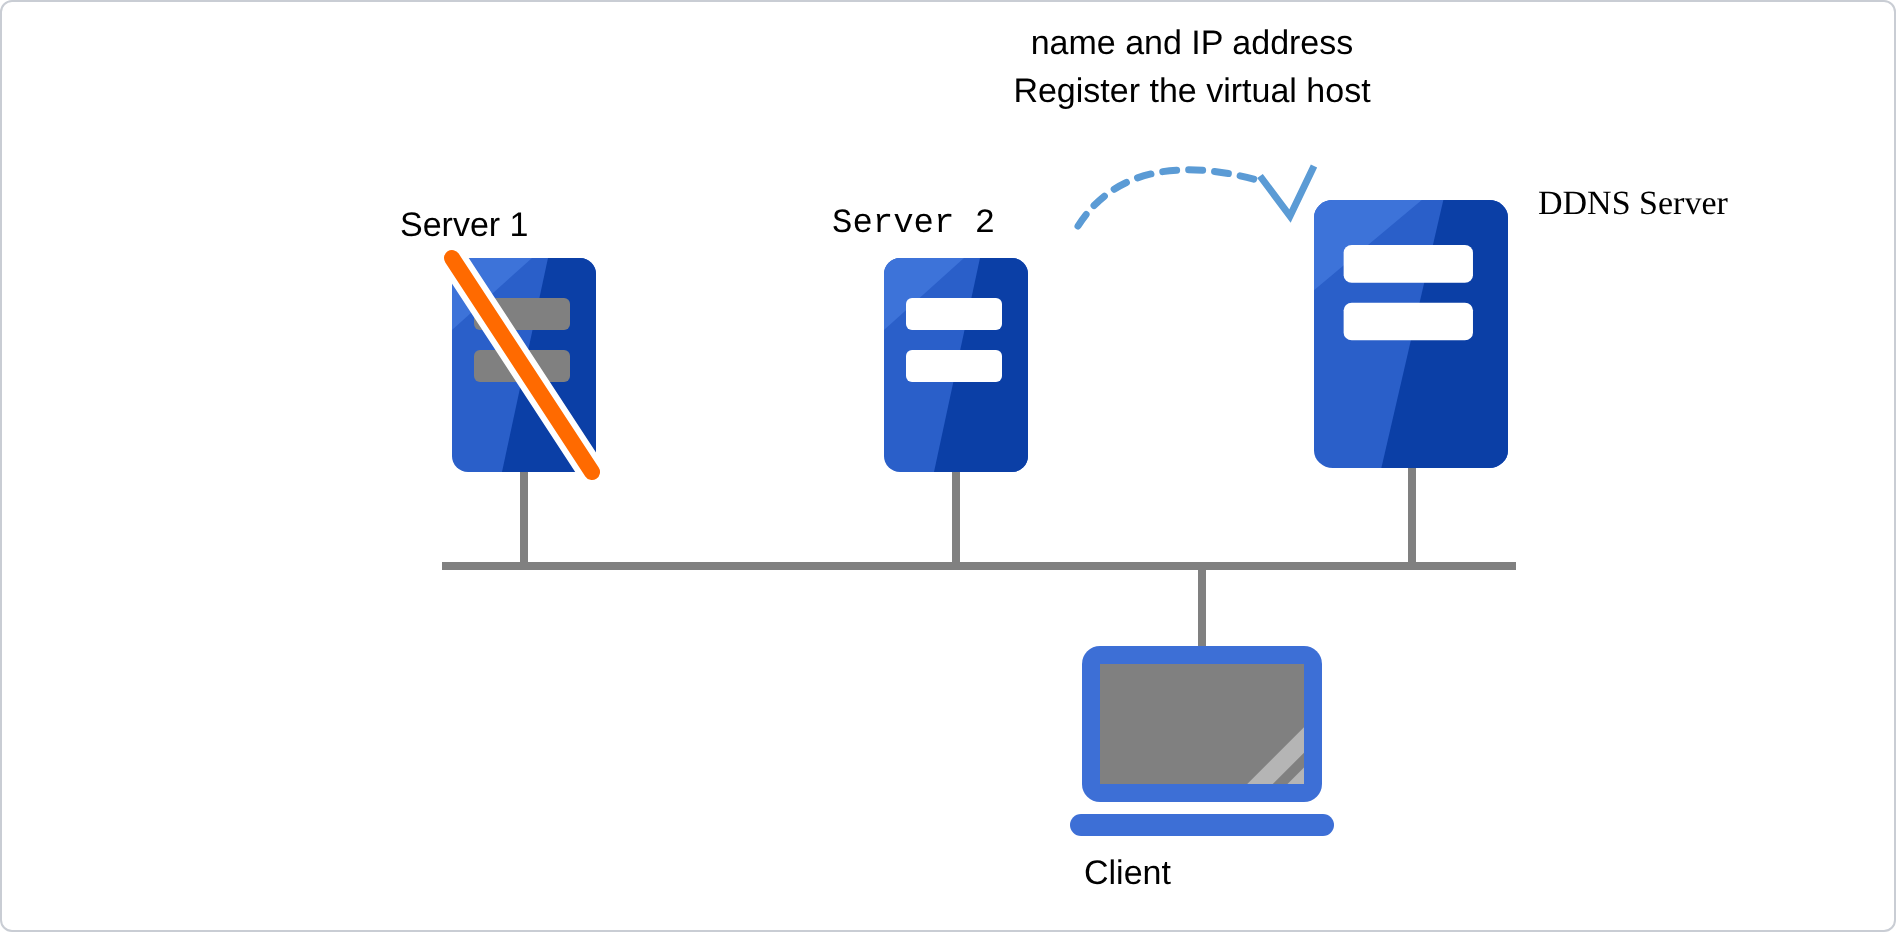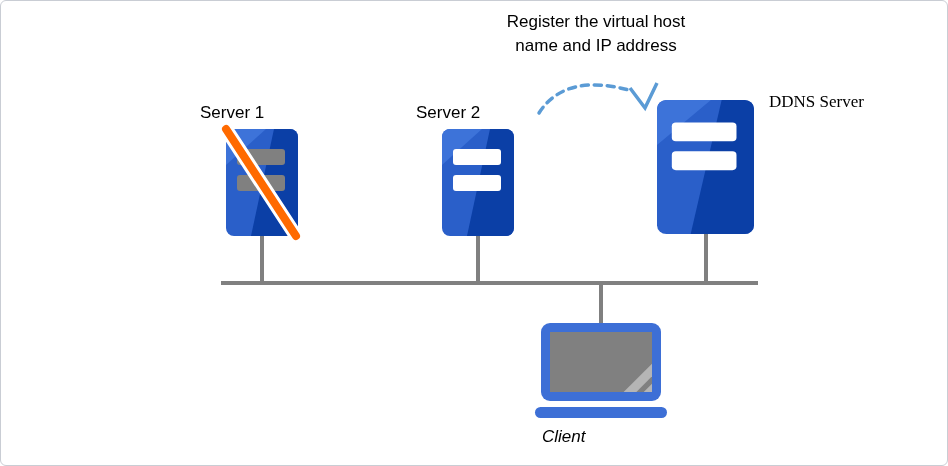--- a/index.html
+++ b/index.html
@@ -27,28 +27,28 @@
   .f-laptop{fill:var(--laptop-blue,#3d6fd6);}
   .f-screen{fill:var(--screen-gray,#808080);}
   .glare{stroke:var(--screen-glare,#b5b5b5);}
 </style>
 </head>
 <body>
 
 <div class="canvas">
 
   <div class="annotation">
+    <div>name and IP address</div>
     <div>Register the virtual host</div>
-    <div>name and IP address</div>
   </div>
 
   <div class="label centered" style="left:199px;top:102px;width:120px;">Server 1</div>
-  <div class="label centered" style="left:415px;top:102px;width:120px;">Server 2</div>
+  <div class="label centered" style="left:415px;top:102px;width:120px;font-family:Liberation Mono, monospace;">Server 2</div>
   <div class="label" style="left:768px;top:91px;font-family:Liberation Serif, serif;">DDNS Server</div>
-  <div class="label centered" style="left:541px;top:426px;width:120px;font-style:italic;">Client</div>
+  <div class="label centered" style="left:541px;top:426px;width:120px;">Client</div>
 
   <div class="line" style="left:259px;top:234px;width:4px;height:47px;"></div>
   <div class="line" style="left:475px;top:234px;width:4px;height:47px;"></div>
   <div class="line" style="left:703px;top:232px;width:4px;height:49px;"></div>
   <div class="line" style="left:220px;top:280px;width:537px;height:4px;"></div>
   <div class="line" style="left:598px;top:283px;width:4px;height:42px;"></div>
 
   <svg class="abs-svg" style="left:525px;top:73px;" width="140" height="45" viewBox="0 0 140 45">
     <path d="M13,39 C30,12 62,4 106,17" class="arrow-stroke" stroke-width="3.5" stroke-dasharray="7 6" stroke-linecap="round"></path>
     <polyline points="104,14 119,34 131,9" class="arrow-stroke" stroke-width="3.5"></polyline>

